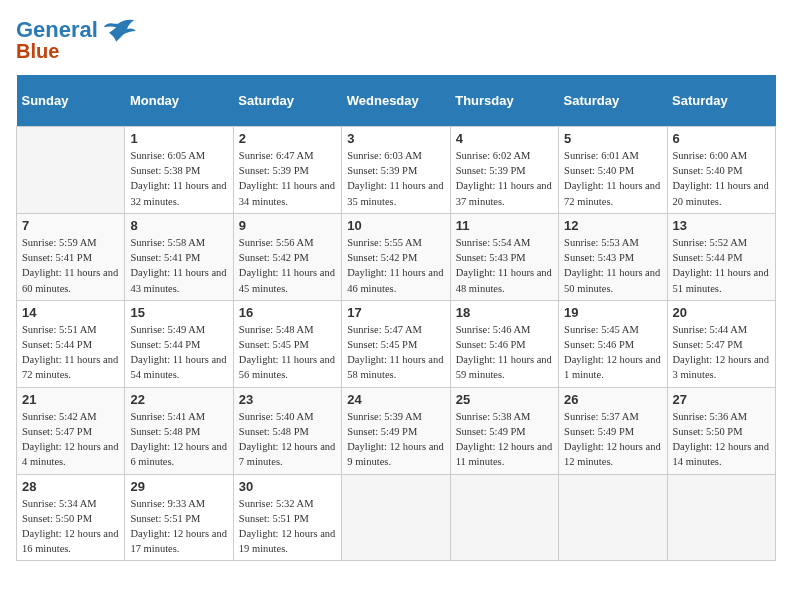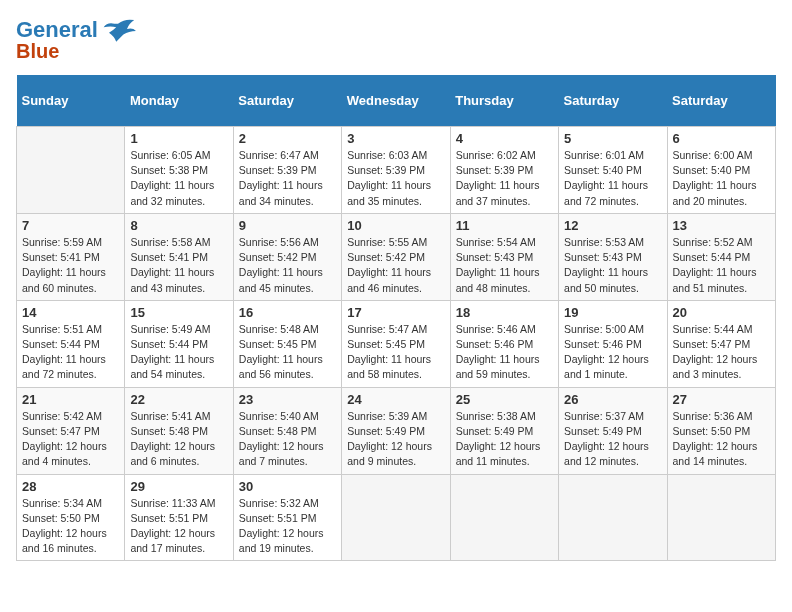--- a/index.html
+++ b/index.html
@@ -82,20 +82,21 @@
     }
     .day-number {
       font-size: 13px;
       font-weight: bold;
       margin-bottom: 2px;
     }
     .day-info {
       font-size: 10.5px;
       line-height: 1.45;
       color: #333;
+      font-family: Liberation Serif, serif;
     }
     .empty-cell {
       background: #f5f5f5;
     }
   </style>
 </head>
 <body>
 
 <div class="header">
   <div class="logo">
@@ -197,21 +198,21 @@
         <td>
           <div class="day-number">17</div>
           <div class="day-info"><span>Sunrise: 5:47 AM</span><br><span>Sunset: 5:45 PM</span><br><span>Daylight: 11 hours and 58 minutes.</span></div>
         </td>
         <td>
           <div class="day-number">18</div>
           <div class="day-info"><span>Sunrise: 5:46 AM</span><br><span>Sunset: 5:46 PM</span><br><span>Daylight: 11 hours and 59 minutes.</span></div>
         </td>
         <td>
           <div class="day-number">19</div>
-          <div class="day-info"><span>Sunrise: 5:00 AM</span><br><span>Sunset: 5:46 PM</span><br><span>Daylight: 12 hours and 1 minute.</span></div>
+          <div class="day-info"><span>Sunrise: 5:45 AM</span><br><span>Sunset: 5:46 PM</span><br><span>Daylight: 12 hours and 1 minute.</span></div>
         </td>
         <td>
           <div class="day-number">20</div>
           <div class="day-info"><span>Sunrise: 5:44 AM</span><br><span>Sunset: 5:47 PM</span><br><span>Daylight: 12 hours and 3 minutes.</span></div>
         </td>
       </tr>
       <tr>
         <td>
           <div class="day-number">21</div>
           <div class="day-info"><span>Sunrise: 5:42 AM</span><br><span>Sunset: 5:47 PM</span><br><span>Daylight: 12 hours and 4 minutes.</span></div>
@@ -241,21 +242,21 @@
           <div class="day-info"><span>Sunrise: 5:36 AM</span><br><span>Sunset: 5:50 PM</span><br><span>Daylight: 12 hours and 14 minutes.</span></div>
         </td>
       </tr>
       <tr>
         <td>
           <div class="day-number">28</div>
           <div class="day-info"><span>Sunrise: 5:34 AM</span><br><span>Sunset: 5:50 PM</span><br><span>Daylight: 12 hours and 16 minutes.</span></div>
         </td>
         <td>
           <div class="day-number">29</div>
-          <div class="day-info"><span>Sunrise: 11:33 AM</span><br><span>Sunset: 5:51 PM</span><br><span>Daylight: 12 hours and 17 minutes.</span></div>
+          <div class="day-info"><span>Sunrise: 9:33 AM</span><br><span>Sunset: 5:51 PM</span><br><span>Daylight: 12 hours and 17 minutes.</span></div>
         </td>
         <td>
           <div class="day-number">30</div>
           <div class="day-info"><span>Sunrise: 5:32 AM</span><br><span>Sunset: 5:51 PM</span><br><span>Daylight: 12 hours and 19 minutes.</span></div>
         </td>
         <td class="empty-cell"></td>
         <td class="empty-cell"></td>
         <td class="empty-cell"></td>
         <td class="empty-cell"></td>
       </tr>

